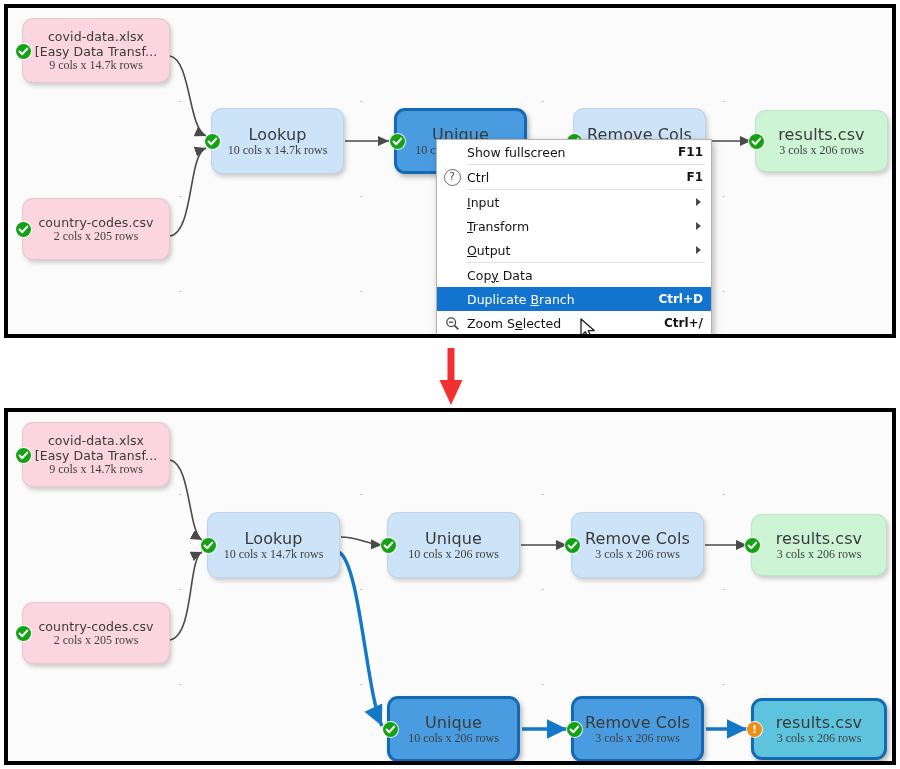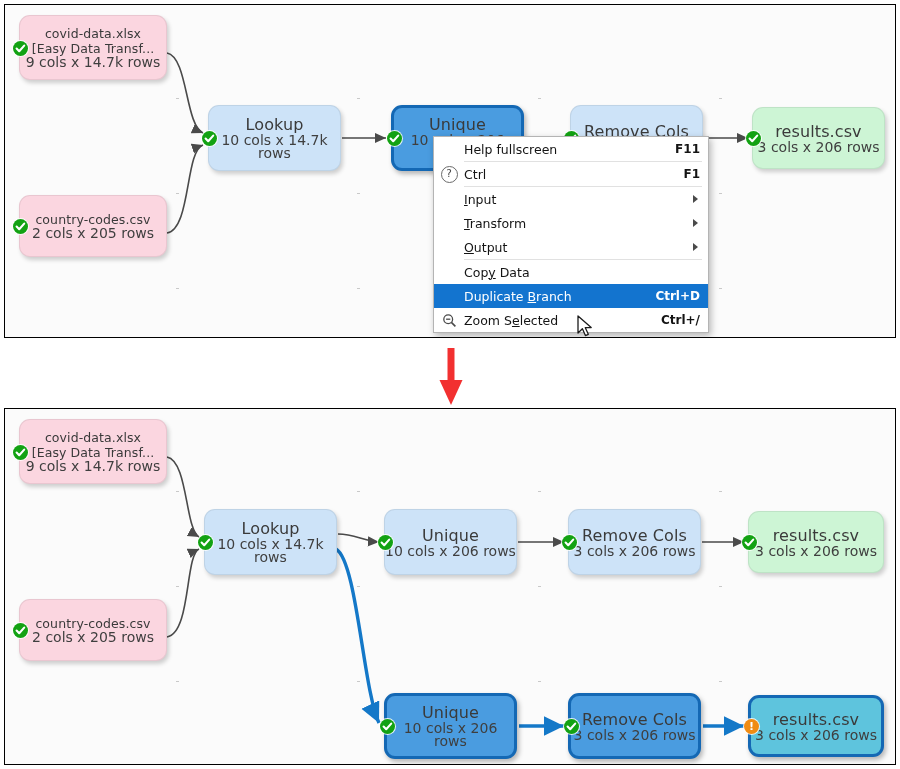--- a/index.html
+++ b/index.html
@@ -12,21 +12,21 @@
     height: 769px;
     position: relative;
     font-family: "DejaVu Sans", sans-serif;
     overflow: hidden;
   }
 
   
   .panel {
     position: absolute;
     background: #fbfbfb;
-    border: 1px solid #000000;
+    border: 4px solid #000000;
     box-sizing: border-box;
     overflow: hidden;
   }
   #panel-top    { left: 4px;  top: 4px;   width: 892px; height: 334px; }
   #panel-bottom { left: 4px;  top: 408px; width: 892px; height: 357px; }
 
   .canvas {
     position: absolute;
     inset: 0;
     background-color: #fbfbfb;
@@ -60,24 +60,25 @@
     line-height: 18px;
     text-align: center;
     color: #3a3a3a;
     letter-spacing: 0.1px;
   }
   .node .title.small {
     font-size: 12.5px;
     line-height: 15px;
   }
   .node .sub {
-    font-size: 14px;
+    font-size: 12px;
     line-height: 13px;
     color: #3f3f3f;
     text-align: center;
+    font-family: Liberation Serif, serif;
   }
 
   .node.input    { background: #fbd6e0; }
   .node.process  { background: #cde3f8; }
   .node.output   { background: #cdf5d5; align-items: center; }
 
   .node.selected.process {
     background: #4a9ce0;
     border: 3px solid #1468b4;
     box-shadow: 2px 3px 5px rgba(0,0,0,0.28);
@@ -270,21 +271,21 @@
           <svg width="11" height="11" viewBox="0 0 11 11">
             <path d="M1.6,5.6 L4.2,8.2 L9.2,2.6" stroke="#ffffff" stroke-width="2.1" fill="none" stroke-linecap="round" stroke-linejoin="round"></path>
           </svg>
         </div>
       </div>
     </div>
 
   <div id="context-menu">
       <div class="mi">
         <div class="icon-slot"></div>
-        <span class="label">Help fullscreen</span>
+        <span class="label">Show fullscreen</span>
         <span class="shortcut">F11</span>
       </div>
       <div class="mi-sep"></div>
       <div class="mi">
         <div class="icon-slot">
           <div class="q-icon">?</div>
         </div>
         <span class="label">Ctrl</span>
         <span class="shortcut">F1</span>
       </div>

